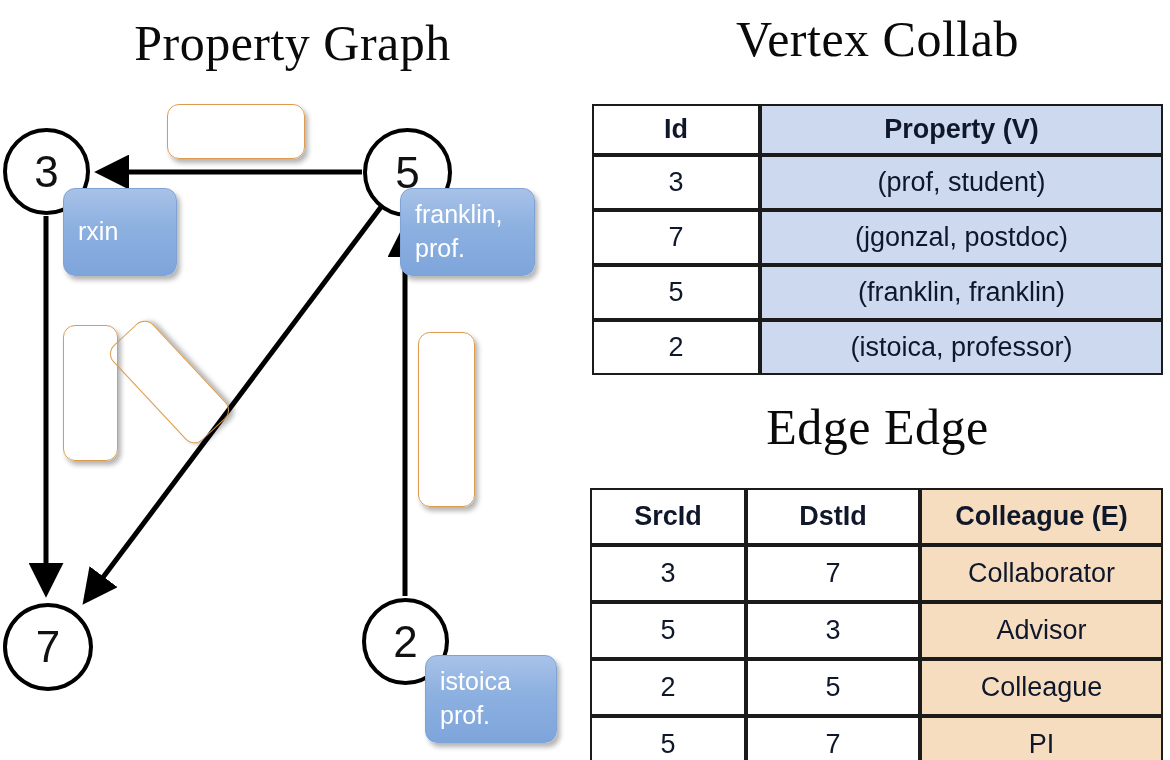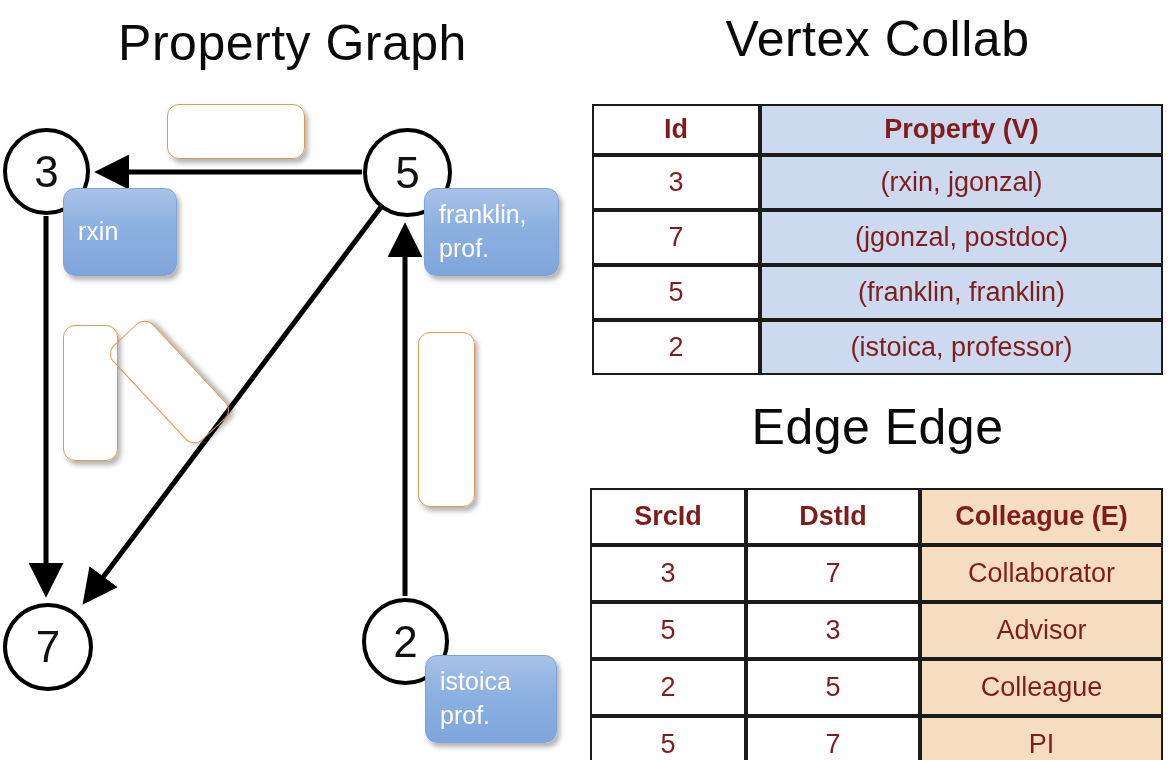--- a/index.html
+++ b/index.html
@@ -12,21 +12,21 @@
     height: 760px;
     position: relative;
     overflow: hidden;
     font-family: "Liberation Sans", sans-serif;
     color: #000;
   }
 
   
   .title {
     position: absolute;
-    font-family: Liberation Sans, sans-serif;
+    font-family: Liberation Serif, serif;
     font-weight: 300;
     font-size: 50px;
     letter-spacing: 0.5px;
     color: #0a0a0a;
     white-space: nowrap;
     text-align: center;
   }
   #title-property-graph { left: 0px;   top: 14px;  width: 585px; }
   #title-vertex-table   { left: 585px; top: 10px;  width: 585px; }
   #title-edge-table     { left: 585px; top: 398px; width: 585px; }
@@ -87,21 +87,21 @@
   }
   .ebox {
     background: linear-gradient(180deg, #f0b771 0%, #e8a köpek 0%, #eeae61 50%, #e9a455 100%);
     border: 1px solid #dd9c4d;
     align-items: center;
     font-size: 25px;
   }
 
   
   #vbox-rxin     { left: 63px;  top: 188px; width: 114px; height: 88px; }
-  #vbox-franklin { left: 424px; top: 188px; width: 135px; height: 88px; border-radius: 12px; }
+  #vbox-franklin { left: 400px; top: 188px; width: 135px; height: 88px; border-radius: 12px; }
   #vbox-jgonzal  { left: 63px;  top: 655px; width: 137px; height: 88px; }
   #vbox-istoica  { left: 425px; top: 655px; width: 132px; height: 88px; }
 
   
   #ebox-advisor {
     left: 167px; top: 104px; width: 138px; height: 55px;
     justify-content: center;
   }
   #ebox-collab {
     left: 63px; top: 325px; width: 55px; height: 136px;
@@ -127,21 +127,21 @@
     border-collapse: separate;
     border-spacing: 0;
     table-layout: fixed;
   }
   .data-table td, .data-table th {
     border: 2px solid #1b1b1b;
     font-family: "Liberation Sans", sans-serif;
     font-weight: 300;
     font-size: 27px;
     text-align: center;
-    color: #7f1d1d;
+    color: #0f172a;
     padding: 0;
     background: #ffffff;
     box-sizing: border-box;
   }
   .data-table th {
     font-weight: 700;
     font-size: 27px;
   }
   .prop-head-v, .prop-cell-v { background: #ccd9ef !important; }
   .prop-head-e, .prop-cell-e { background: #f7ddc0 !important; }
@@ -232,21 +232,21 @@
 <table class="data-table" id="vertex-table">
   <thead>
     <tr>
       <th class="col-id">Id</th>
       <th class="col-prop prop-head-v">Property (V)</th>
     </tr>
   </thead>
   <tbody>
     <tr>
       <td class="col-id">3</td>
-      <td class="col-prop prop-cell-v">(rxin, jgonzal)</td>
+      <td class="col-prop prop-cell-v">(prof, student)</td>
     </tr>
     <tr>
       <td class="col-id">7</td>
       <td class="col-prop prop-cell-v">(jgonzal, postdoc)</td>
     </tr>
     <tr>
       <td class="col-id">5</td>
       <td class="col-prop prop-cell-v">(franklin, franklin)</td>
     </tr>
     <tr>

